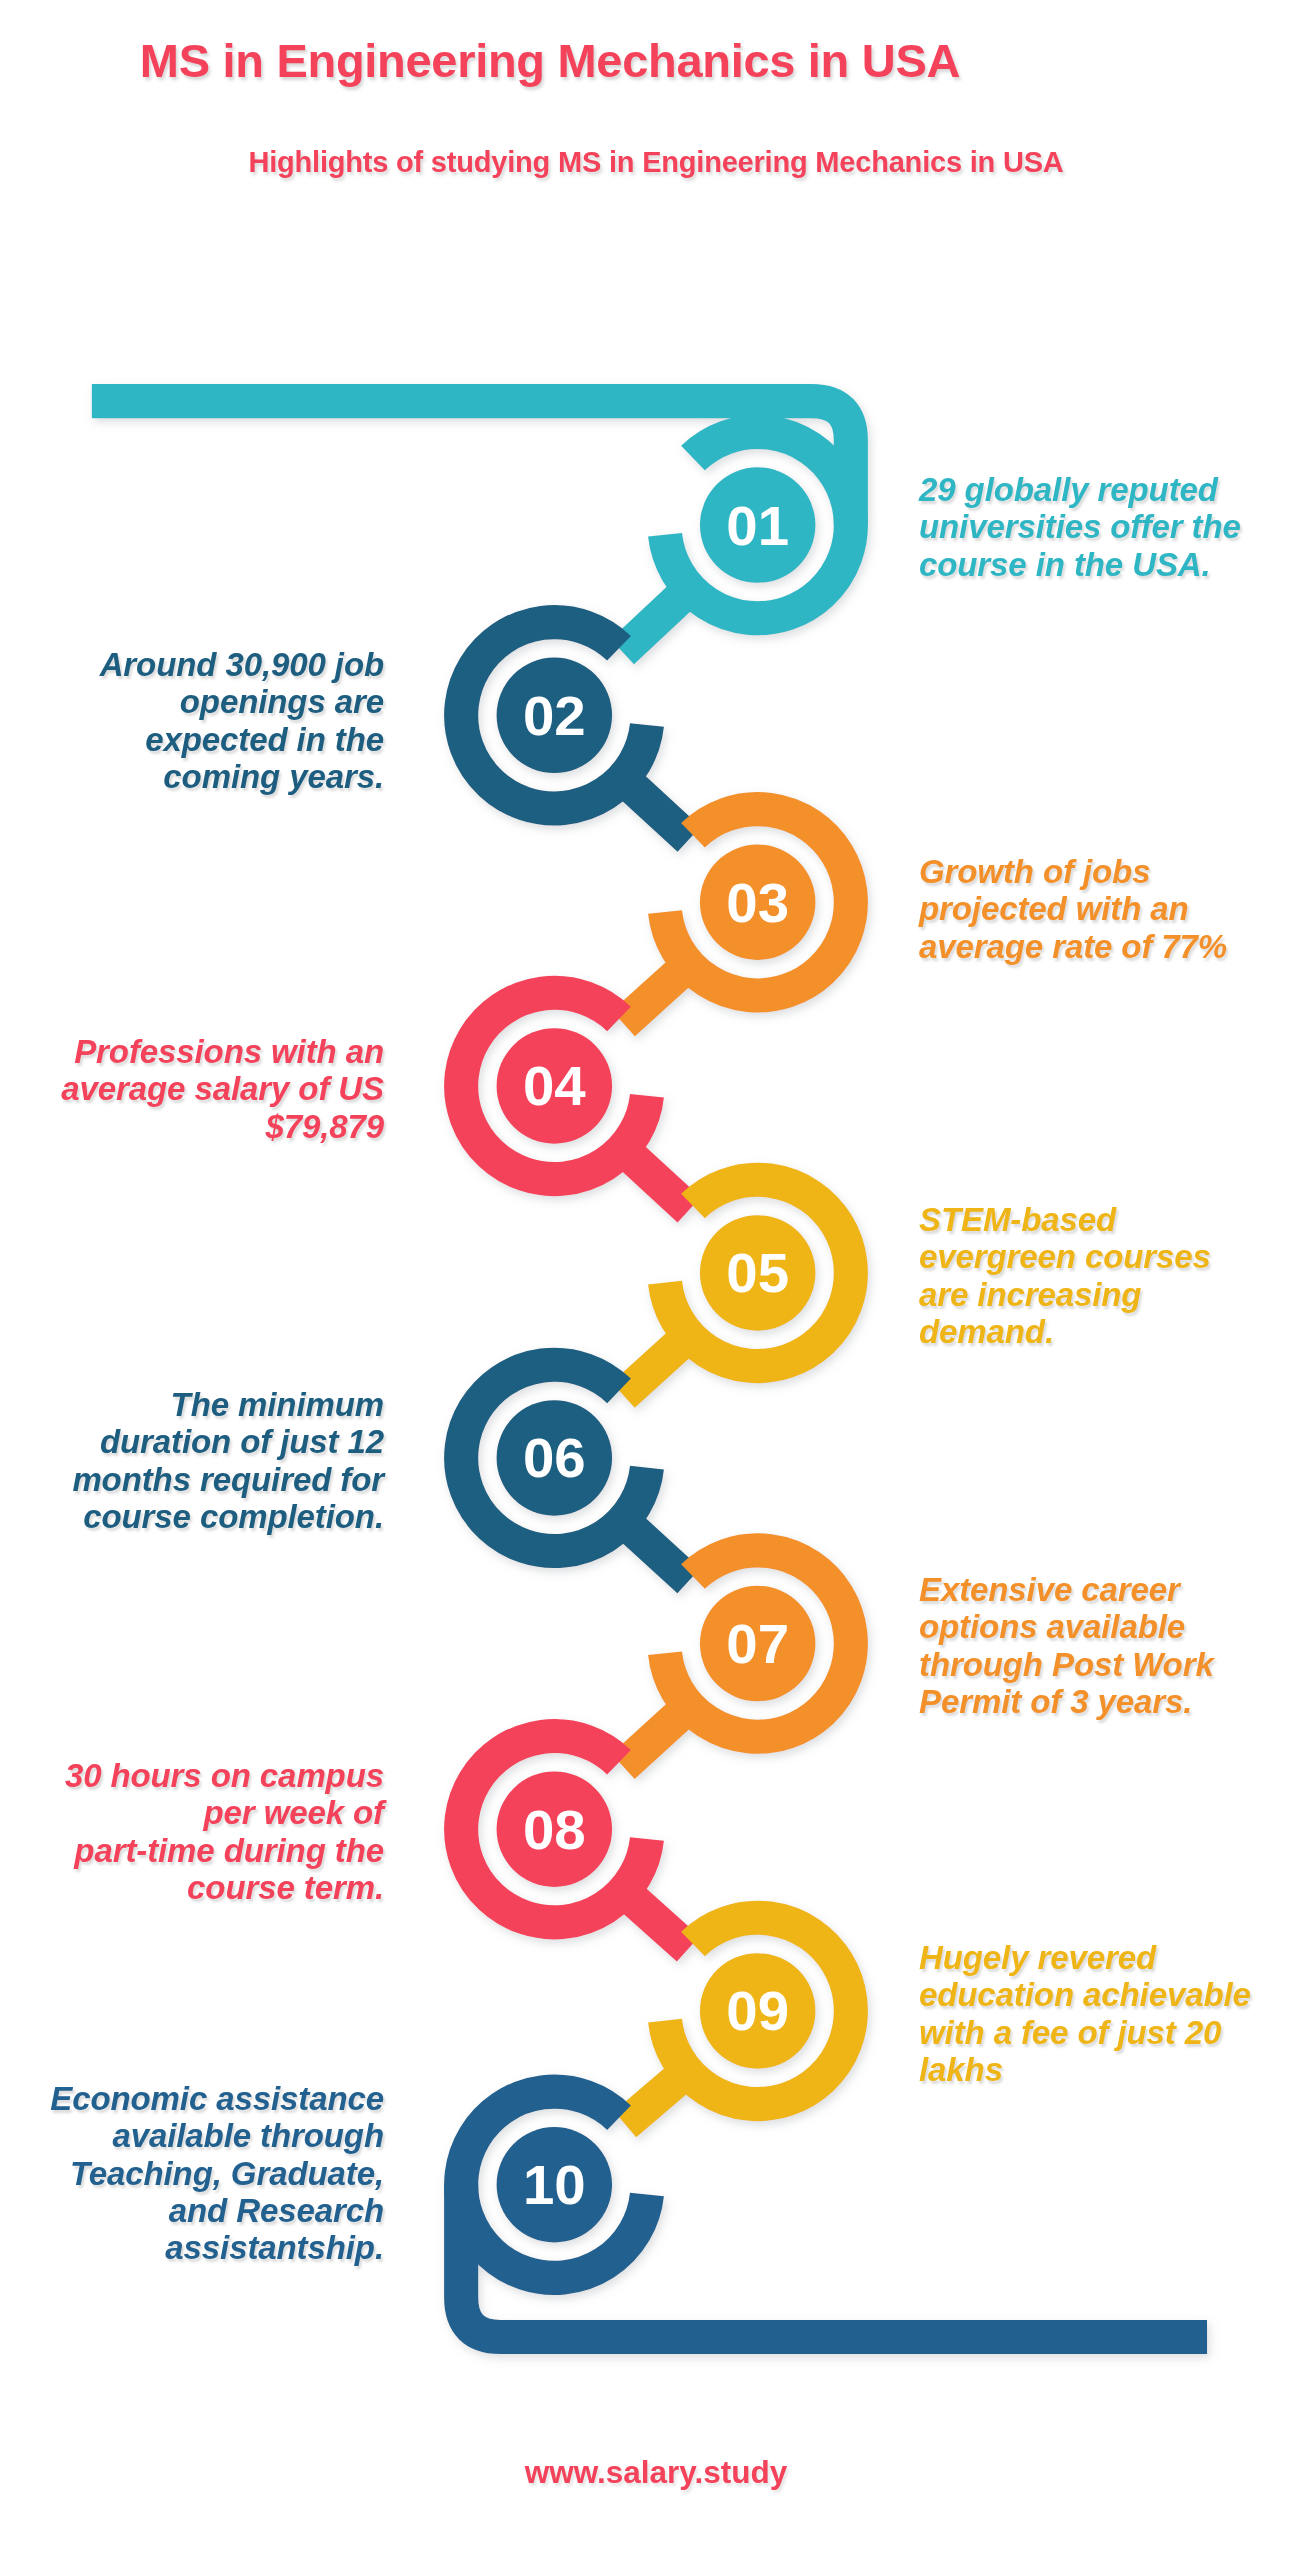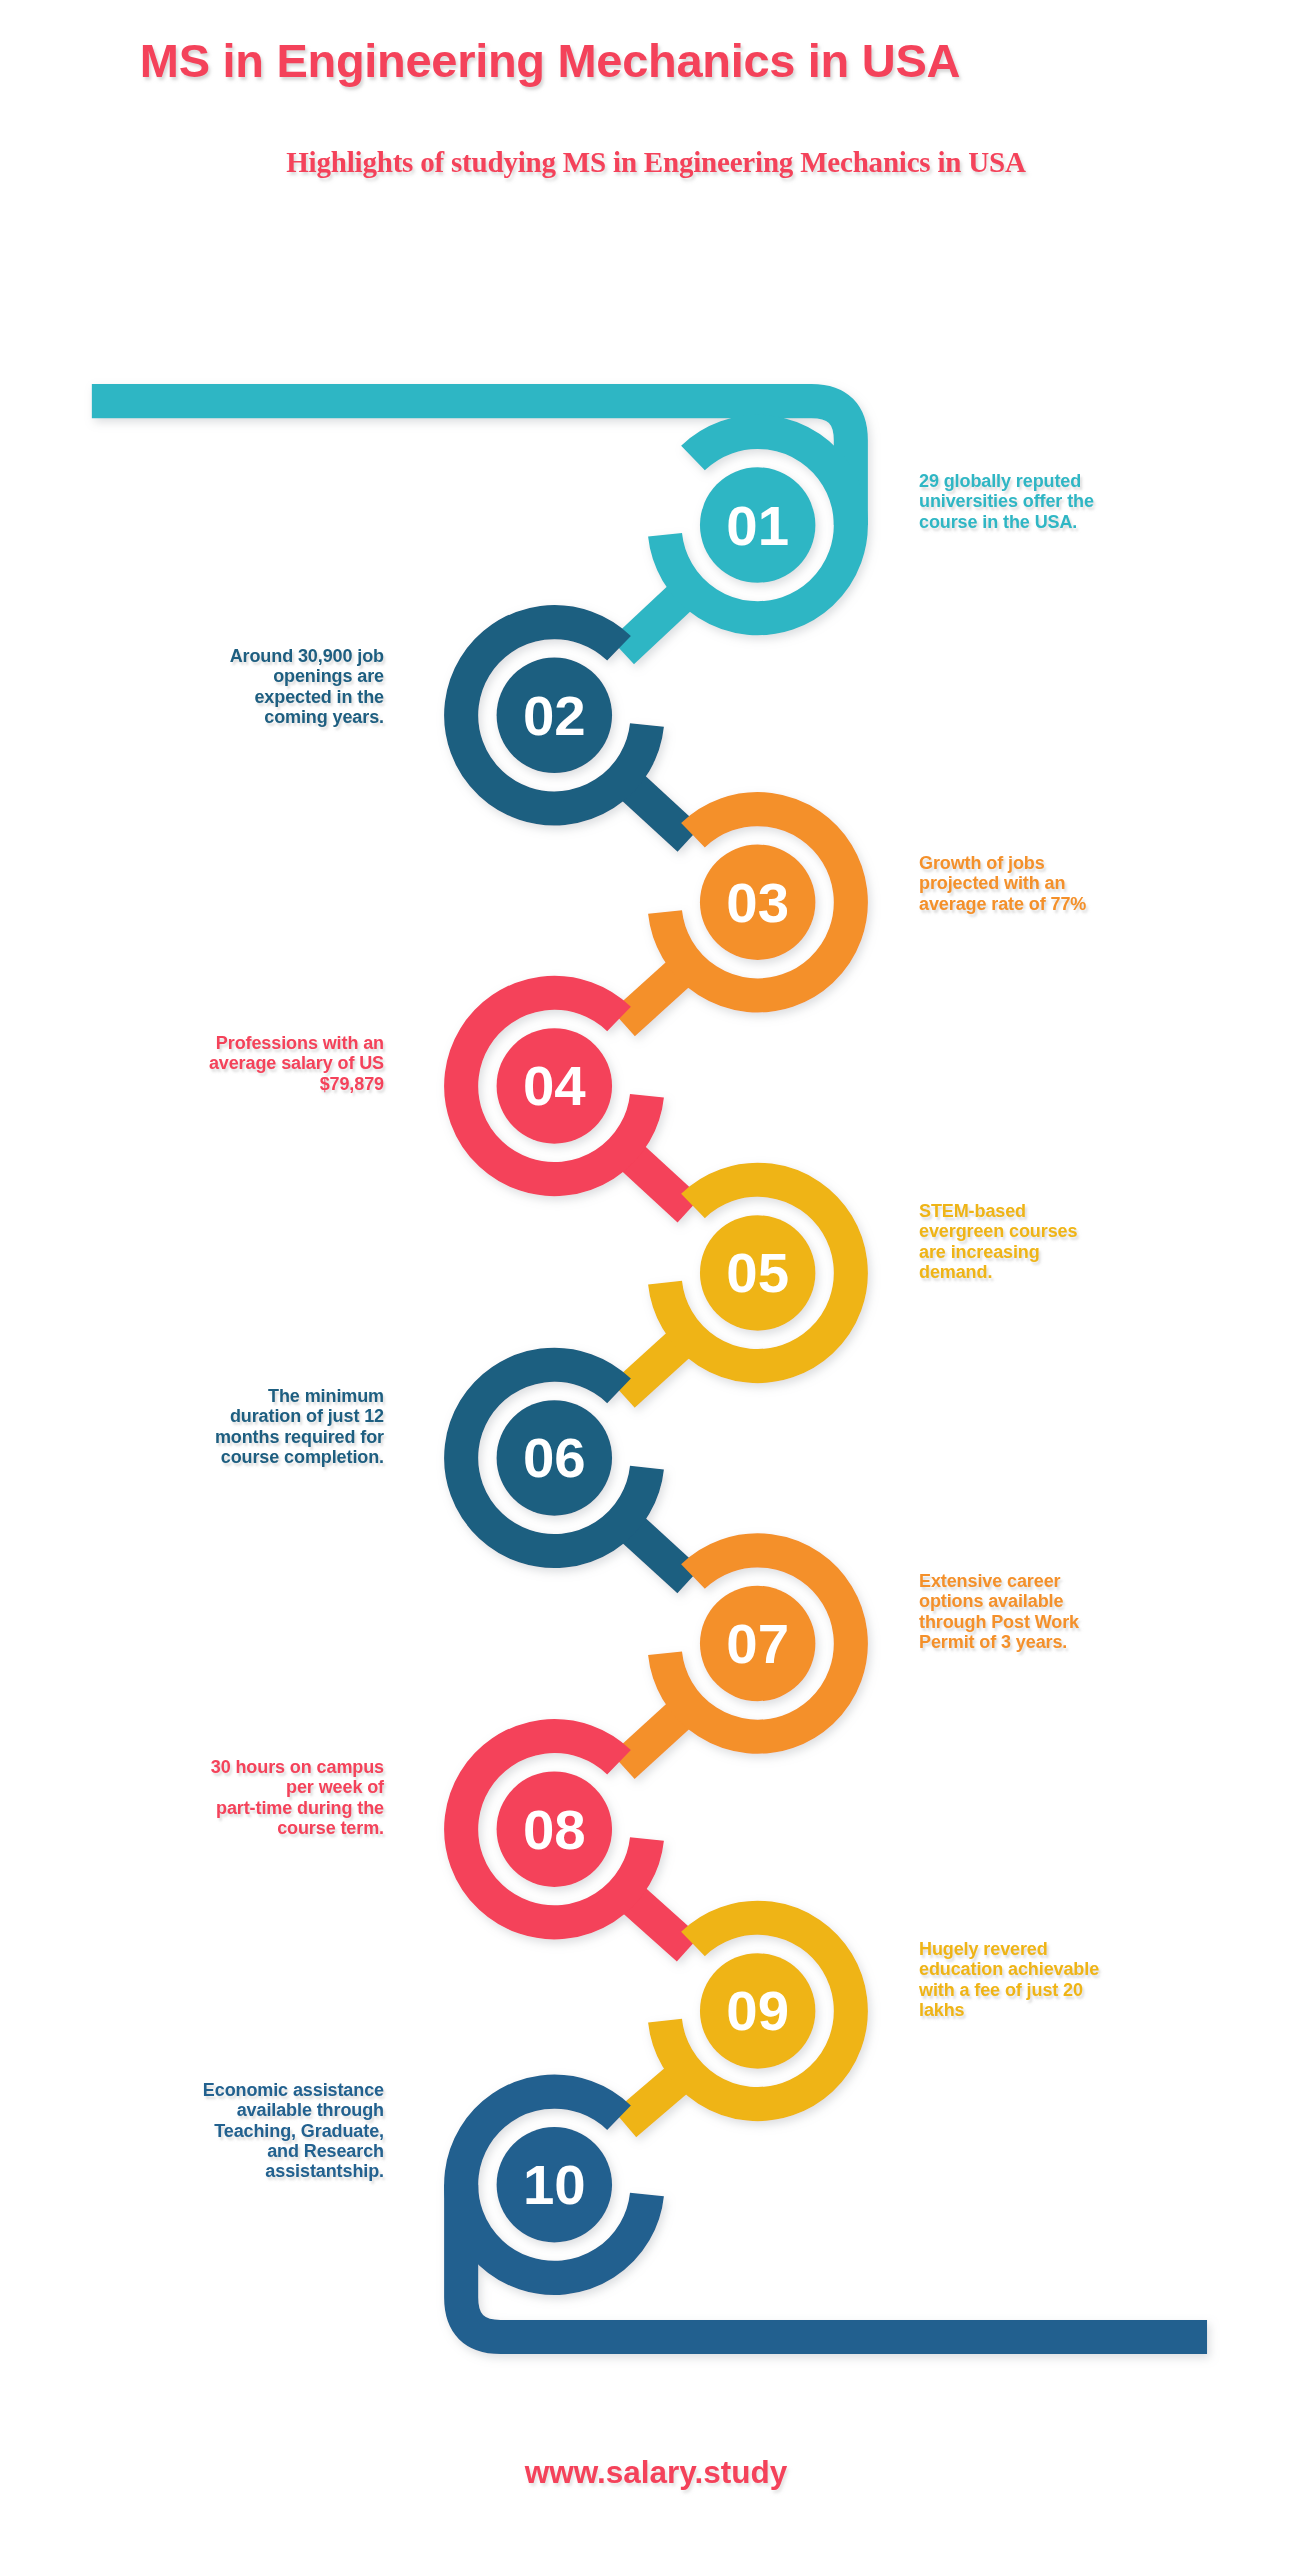--- a/index.html
+++ b/index.html
@@ -39,21 +39,20 @@
     position: absolute;
     top: 146px;
     left: 0;
     width: 1312px;
     text-align: center;
     font-size: 29px;
     font-weight: bold;
     color: #F4425A;
     letter-spacing: -0.2px;
     text-shadow: 2px 2.6px 3.3px rgba(180,180,180,0.5);
-    font-family: Liberation Serif, serif;
   }
 
   .footer-url {
     position: absolute;
     top: 2454px;
     left: 0;
     width: 1312px;
     text-align: center;
     font-size: 31.5px;
     font-weight: bold;
@@ -67,26 +66,27 @@
     position: absolute;
     left: 0;
     top: 0;
     width: 1312px;
     height: 2576px;
   }
 
   
   .label {
     position: absolute;
-    font-size: 18px;
+    font-size: 33px;
     font-weight: bold;
     line-height: 1.13;
     letter-spacing: -0.1px;
     text-shadow: 2px 2.6px 2.6px rgba(190,190,190,0.55);
     white-space: pre-line;
+    font-style: italic;
   }
   .label.right {
     text-align: left;
     left: 919px;
     width: 367px;
   }
   .label.left {
     text-align: right;
     left: 13px;
     width: 371px;

